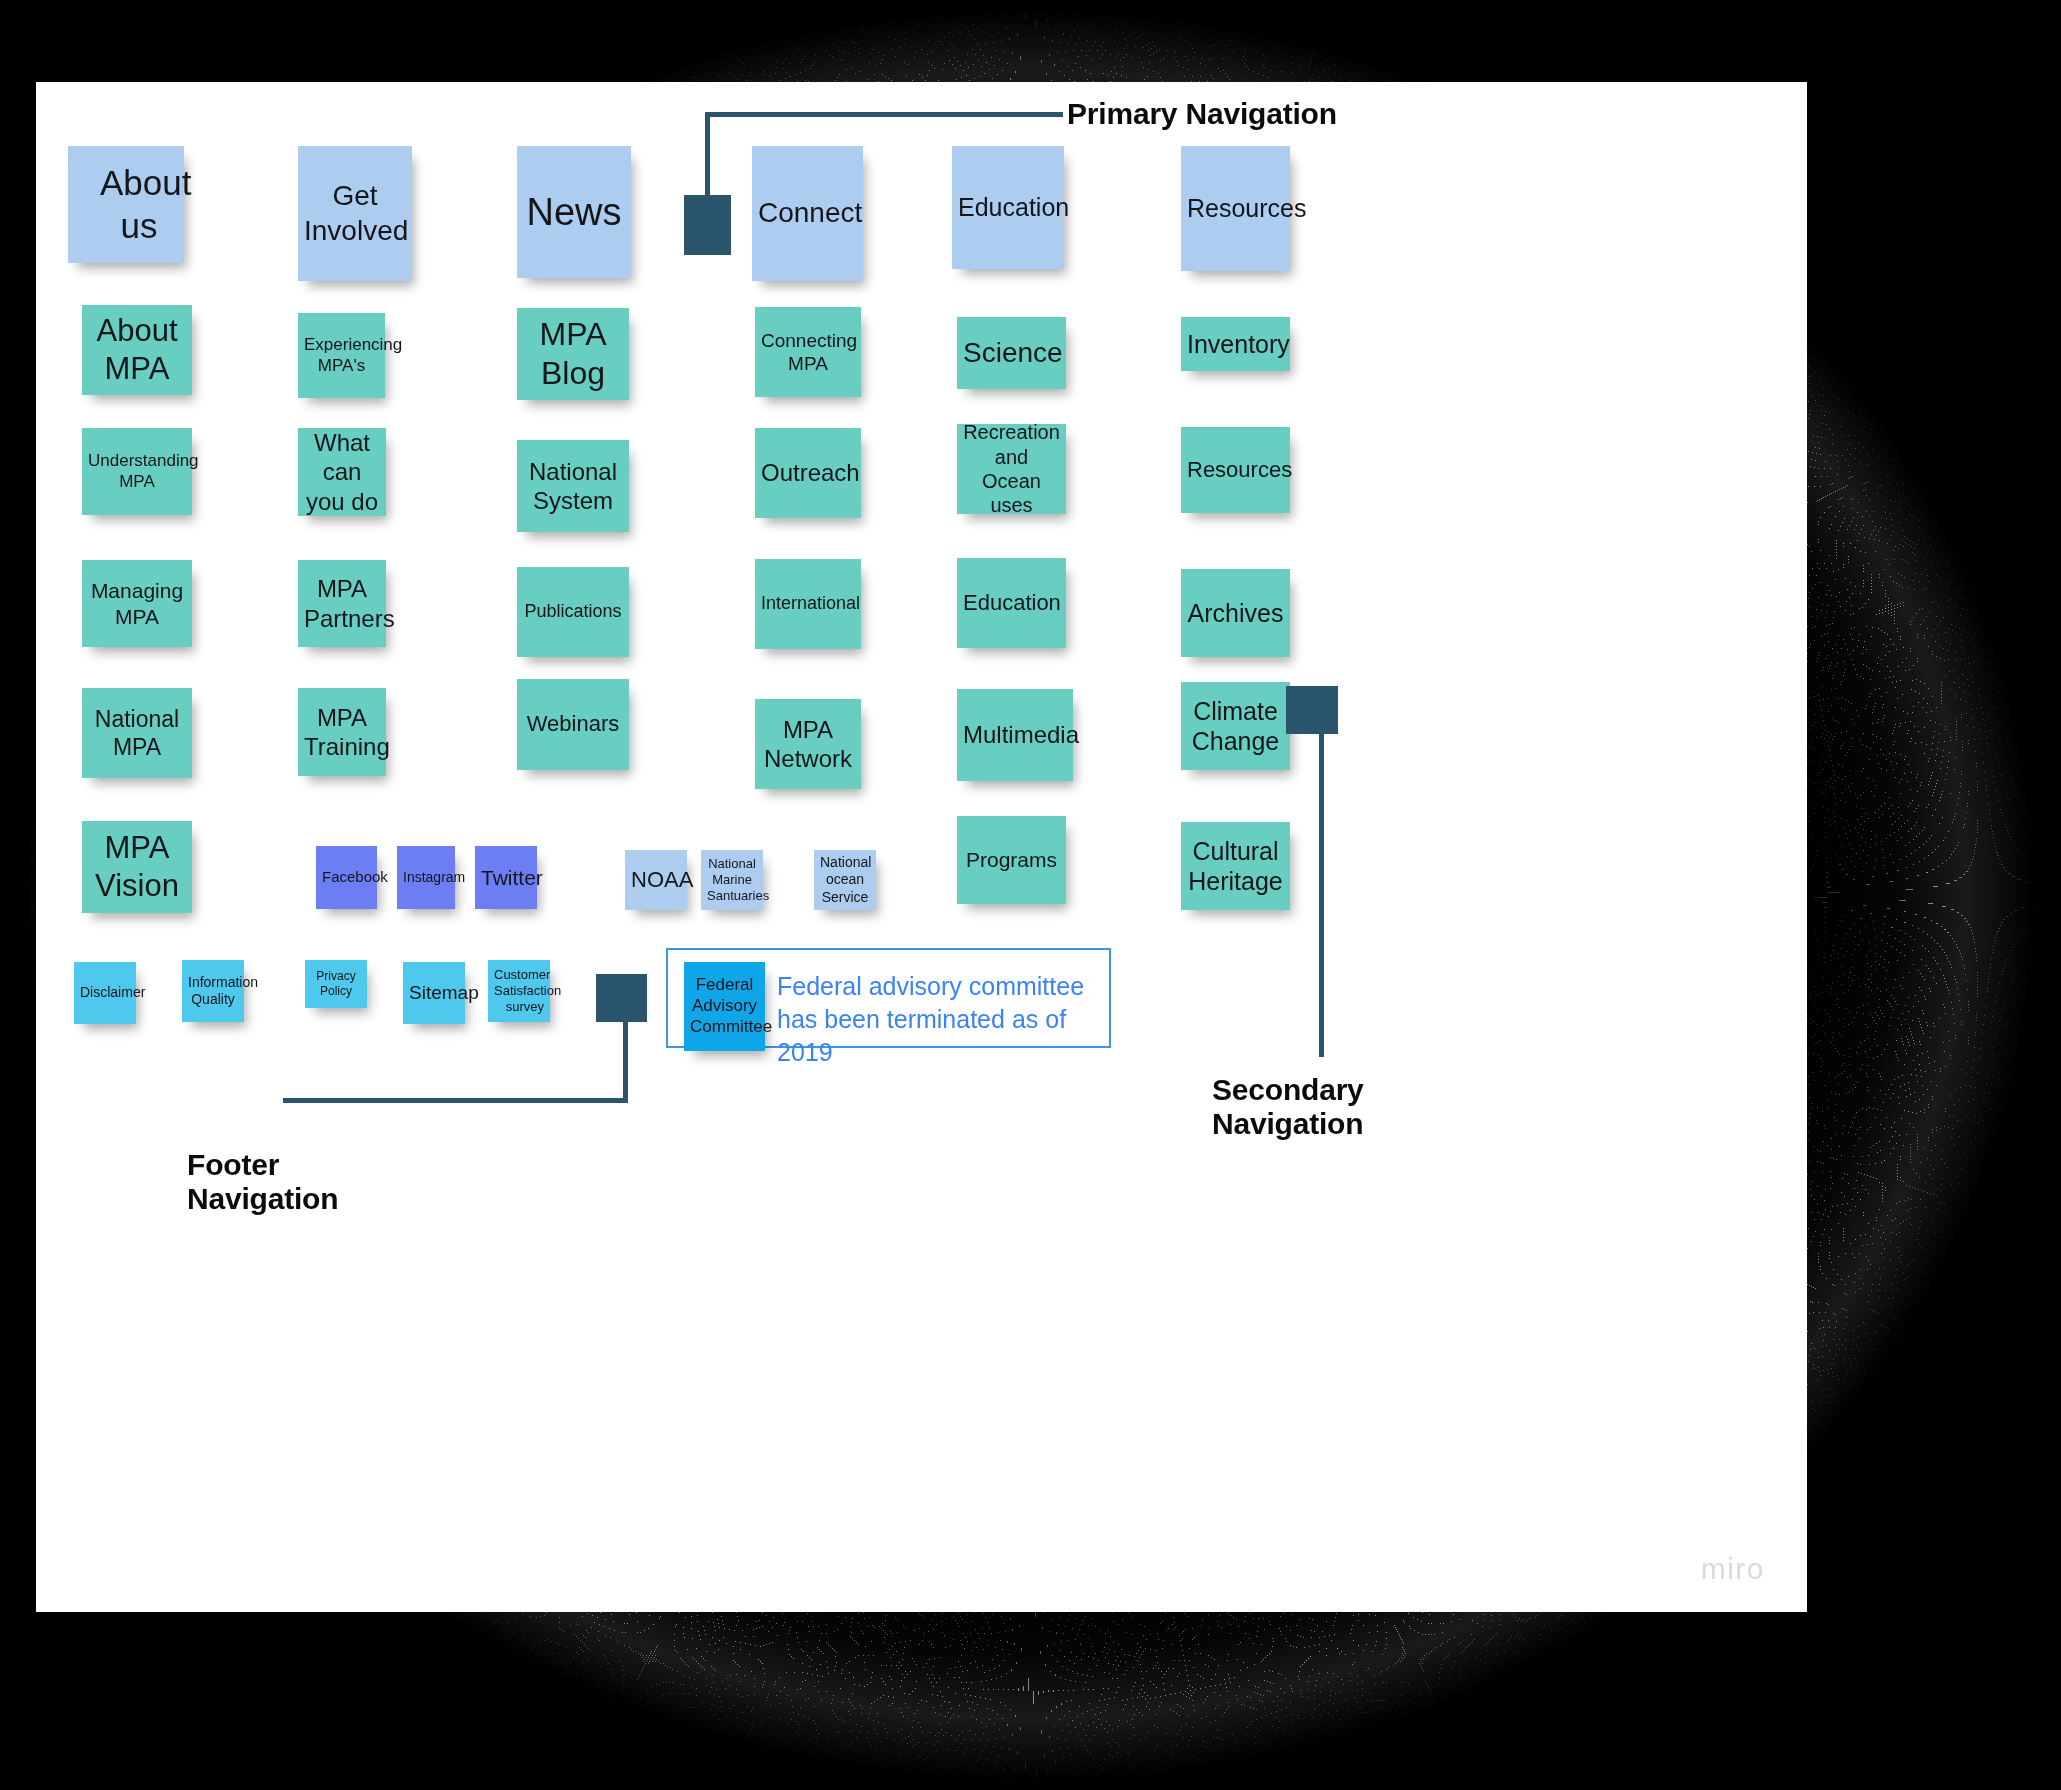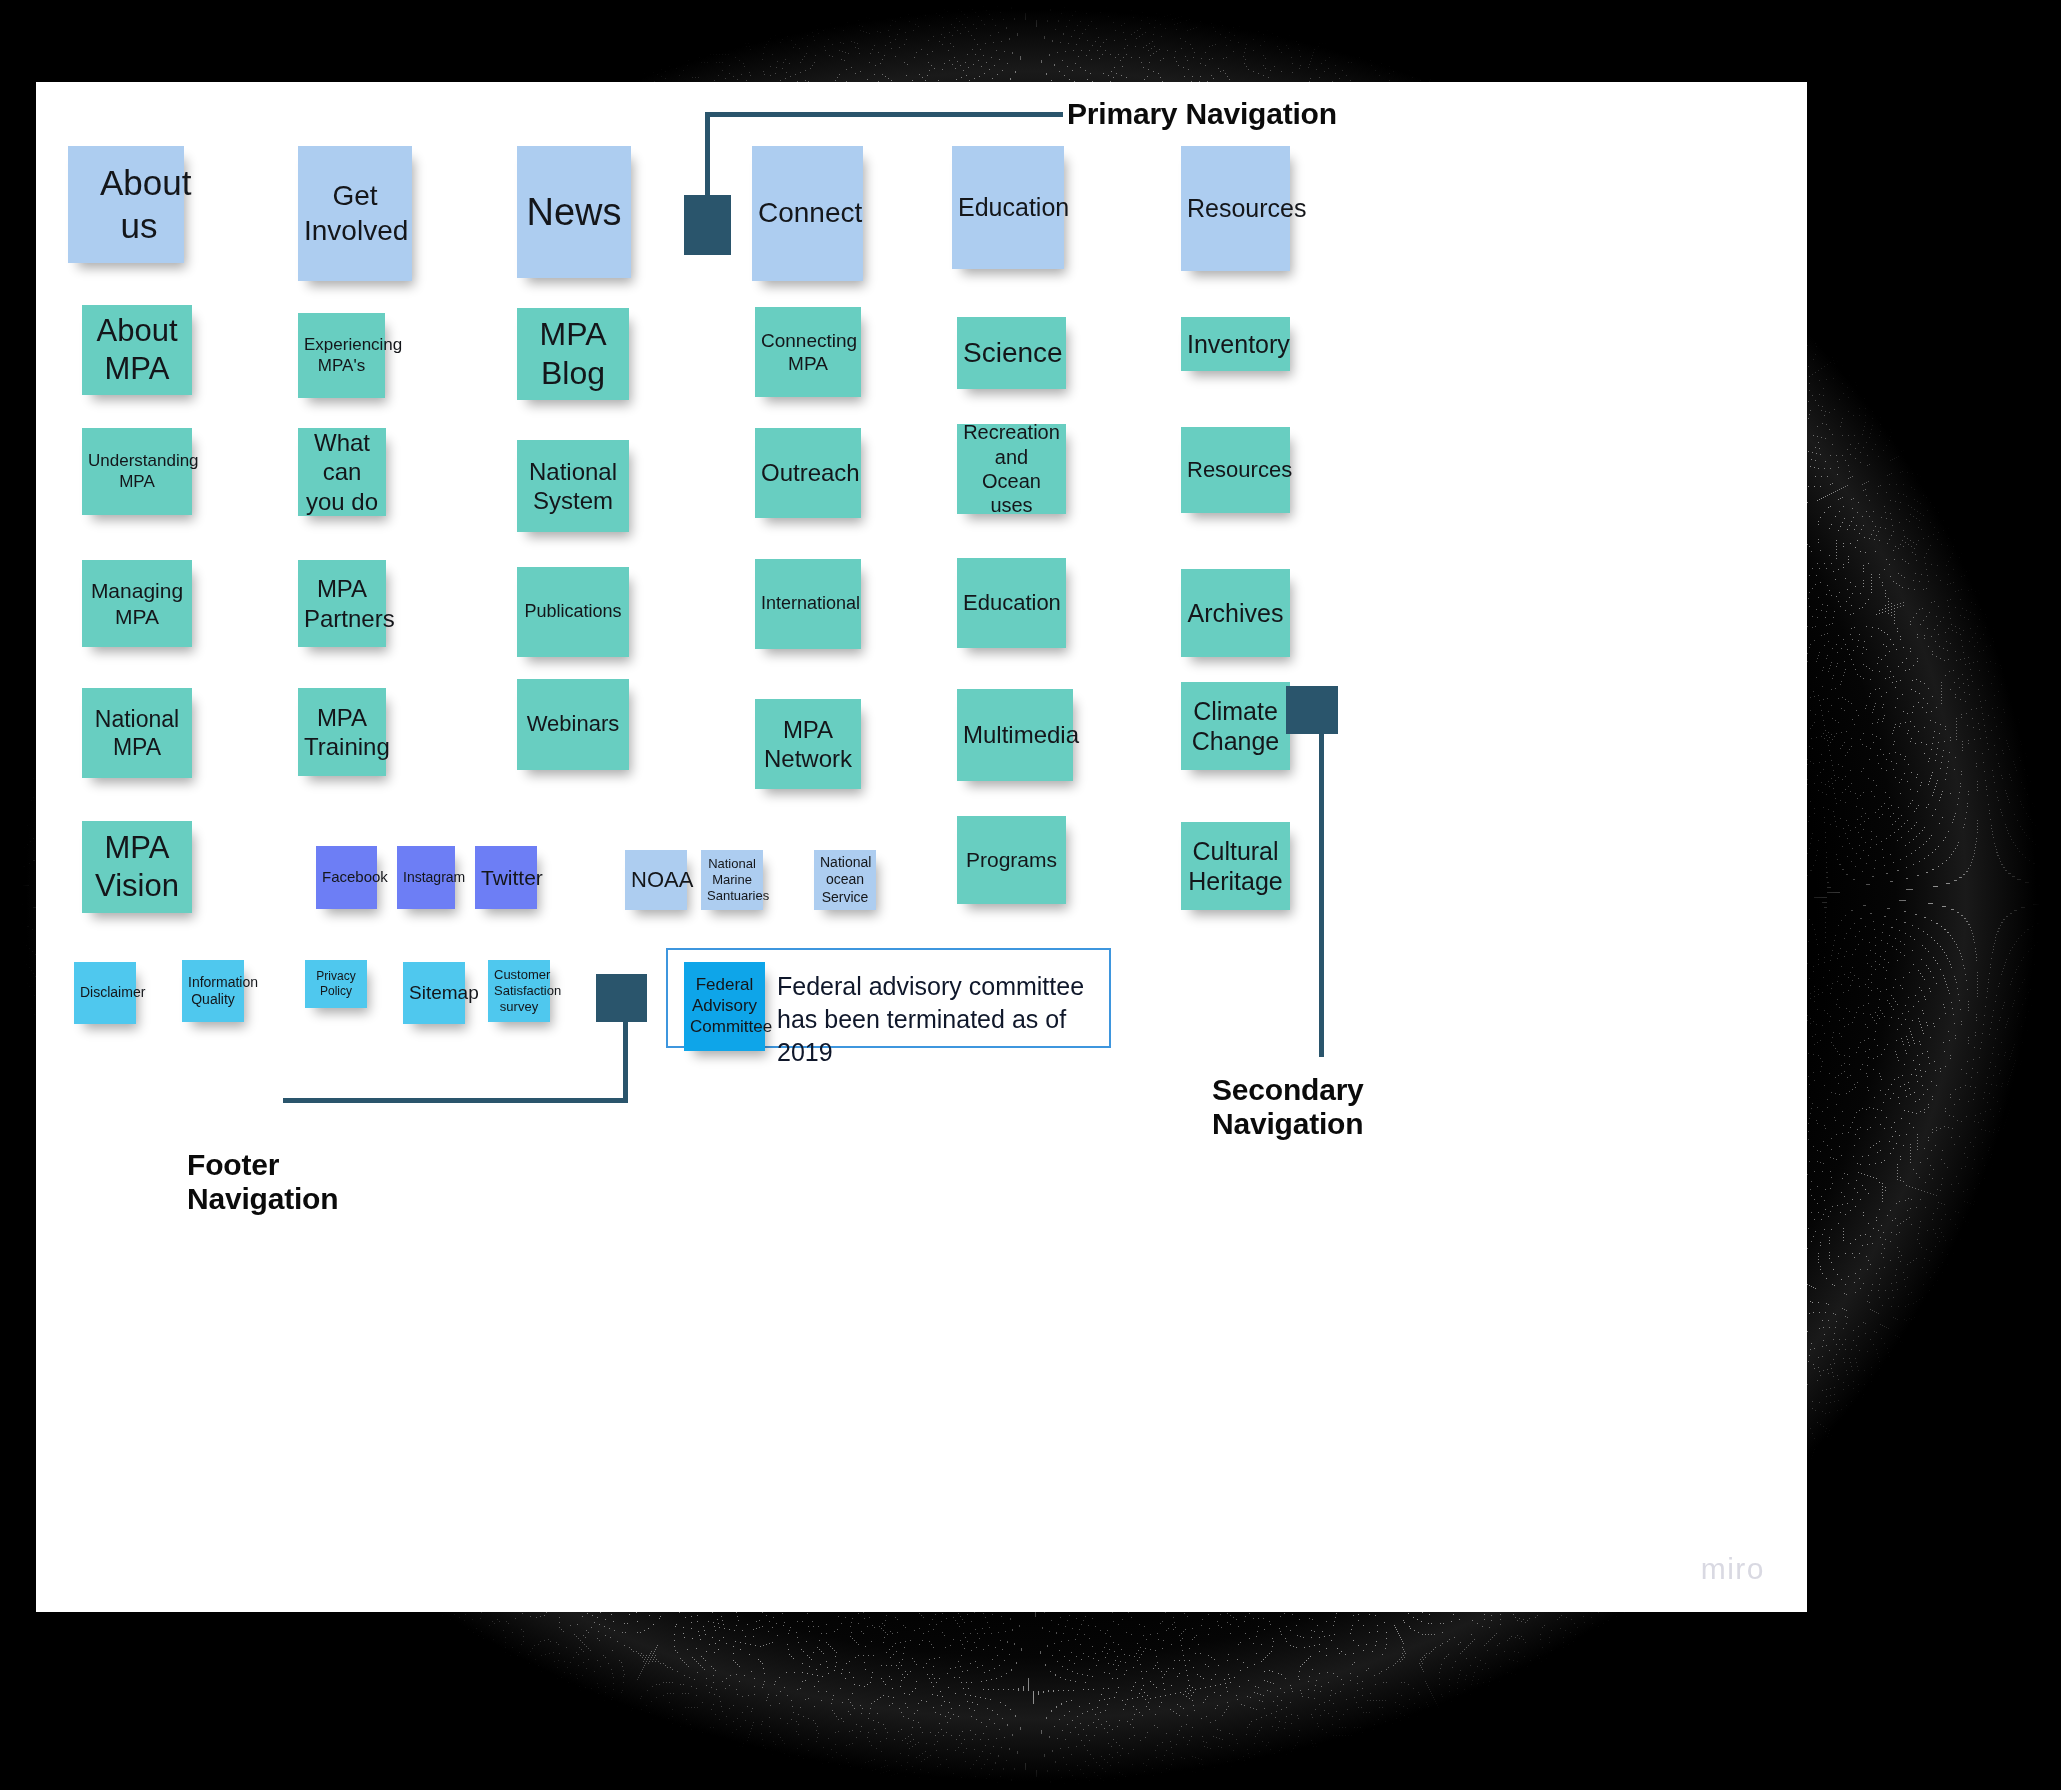--- a/index.html
+++ b/index.html
@@ -89,21 +89,21 @@
     width: 445px; height: 100px;
     border: 2px solid #3E96DE;
     background: #ffffff;
   }
   #callout-text {
     position: absolute;
     left: 741px; top: 888px;
     width: 328px;
     font-size: 25px;
     line-height: 1.32;
-    color: #0f172a;
+    color: #3b82f6;
   }
   #callout-cursor {
     position: absolute;
     left: 709px; top: 910px;
     width: 14px; height: 14px;
     color: #111;
   }
 
   
   #miro {
@@ -266,21 +266,21 @@
     </div>
     <div class="note n-footer" style="left:146px; top:878px; width:62px; height:62px; font-size:14px;">
       <span>Information Quality</span>
     </div>
     <div class="note n-footer" style="left:269px; top:878px; width:62px; height:48px; font-size:12px;">
       <span>Privacy Policy</span>
     </div>
     <div class="note n-footer" style="left:367px; top:880px; width:62px; height:62px; font-size:19px;">
       <span>Sitemap</span>
     </div>
-    <div class="note n-footer" style="left:452px; top:878px; width:62px; height:62px; font-size:13px;">
+    <div class="note n-footer" style="left:452px; top:878px; width:62px; height:62px; font-size:13px;text-align:right;">
       <span>Customer Satisfaction survey</span>
     </div>
 
     <div class="conn" style="left:587px; top:935px; width:5px; height:86px;"></div>
     <div class="conn" style="left:247px; top:1016px; width:345px; height:5px;"></div>
     <div class="marker" style="left:560px; top:892px; width:51px; height:48px;"></div>
 
     <div id="callout-box"></div>
     <div class="note n-callout" style="left:648px; top:880px; width:81px; height:89px; font-size:17px; z-index:3;">
       <span>Federal Advisory Committee</span>

